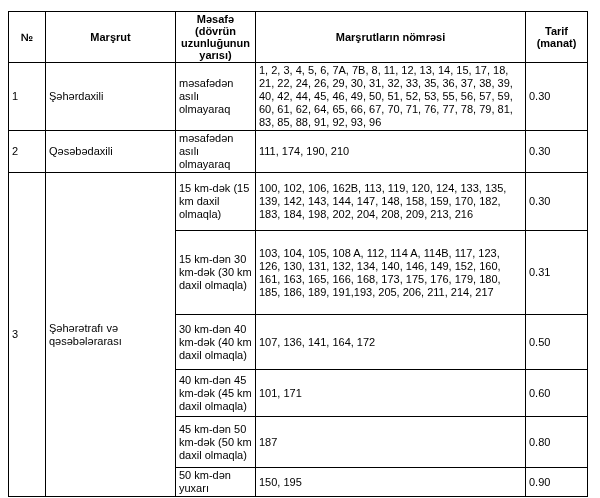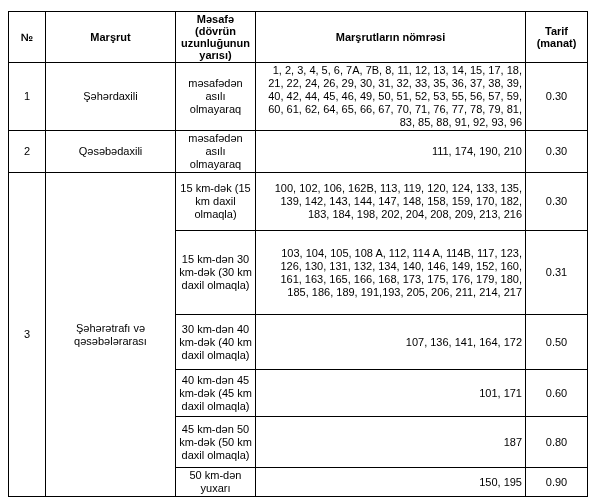--- a/index.html
+++ b/index.html
@@ -31,24 +31,24 @@
     overflow: hidden;
     word-wrap: break-word;
   }
   table.tariff th {
     font-weight: bold;
     text-align: center;
     line-height: 12px;
     padding: 1px 2px;
   }
   td.c-no, td.c-route, td.c-dist, td.c-tariff {
-    text-align: center;
+    text-align: left;
   }
   td.c-nums {
-    text-align: right;
+    text-align: left;
     padding-left: 6px;
     padding-right: 4px;
   }
   tr.h-header  { height: 50px; }
   tr.h-r1      { height: 65px; }
   tr.h-r2      { height: 41px; }
   tr.h-s1      { height: 58px; }
   tr.h-s2      { height: 84px; }
   tr.h-s3      { height: 55px; }
   tr.h-s4      { height: 47px; }

